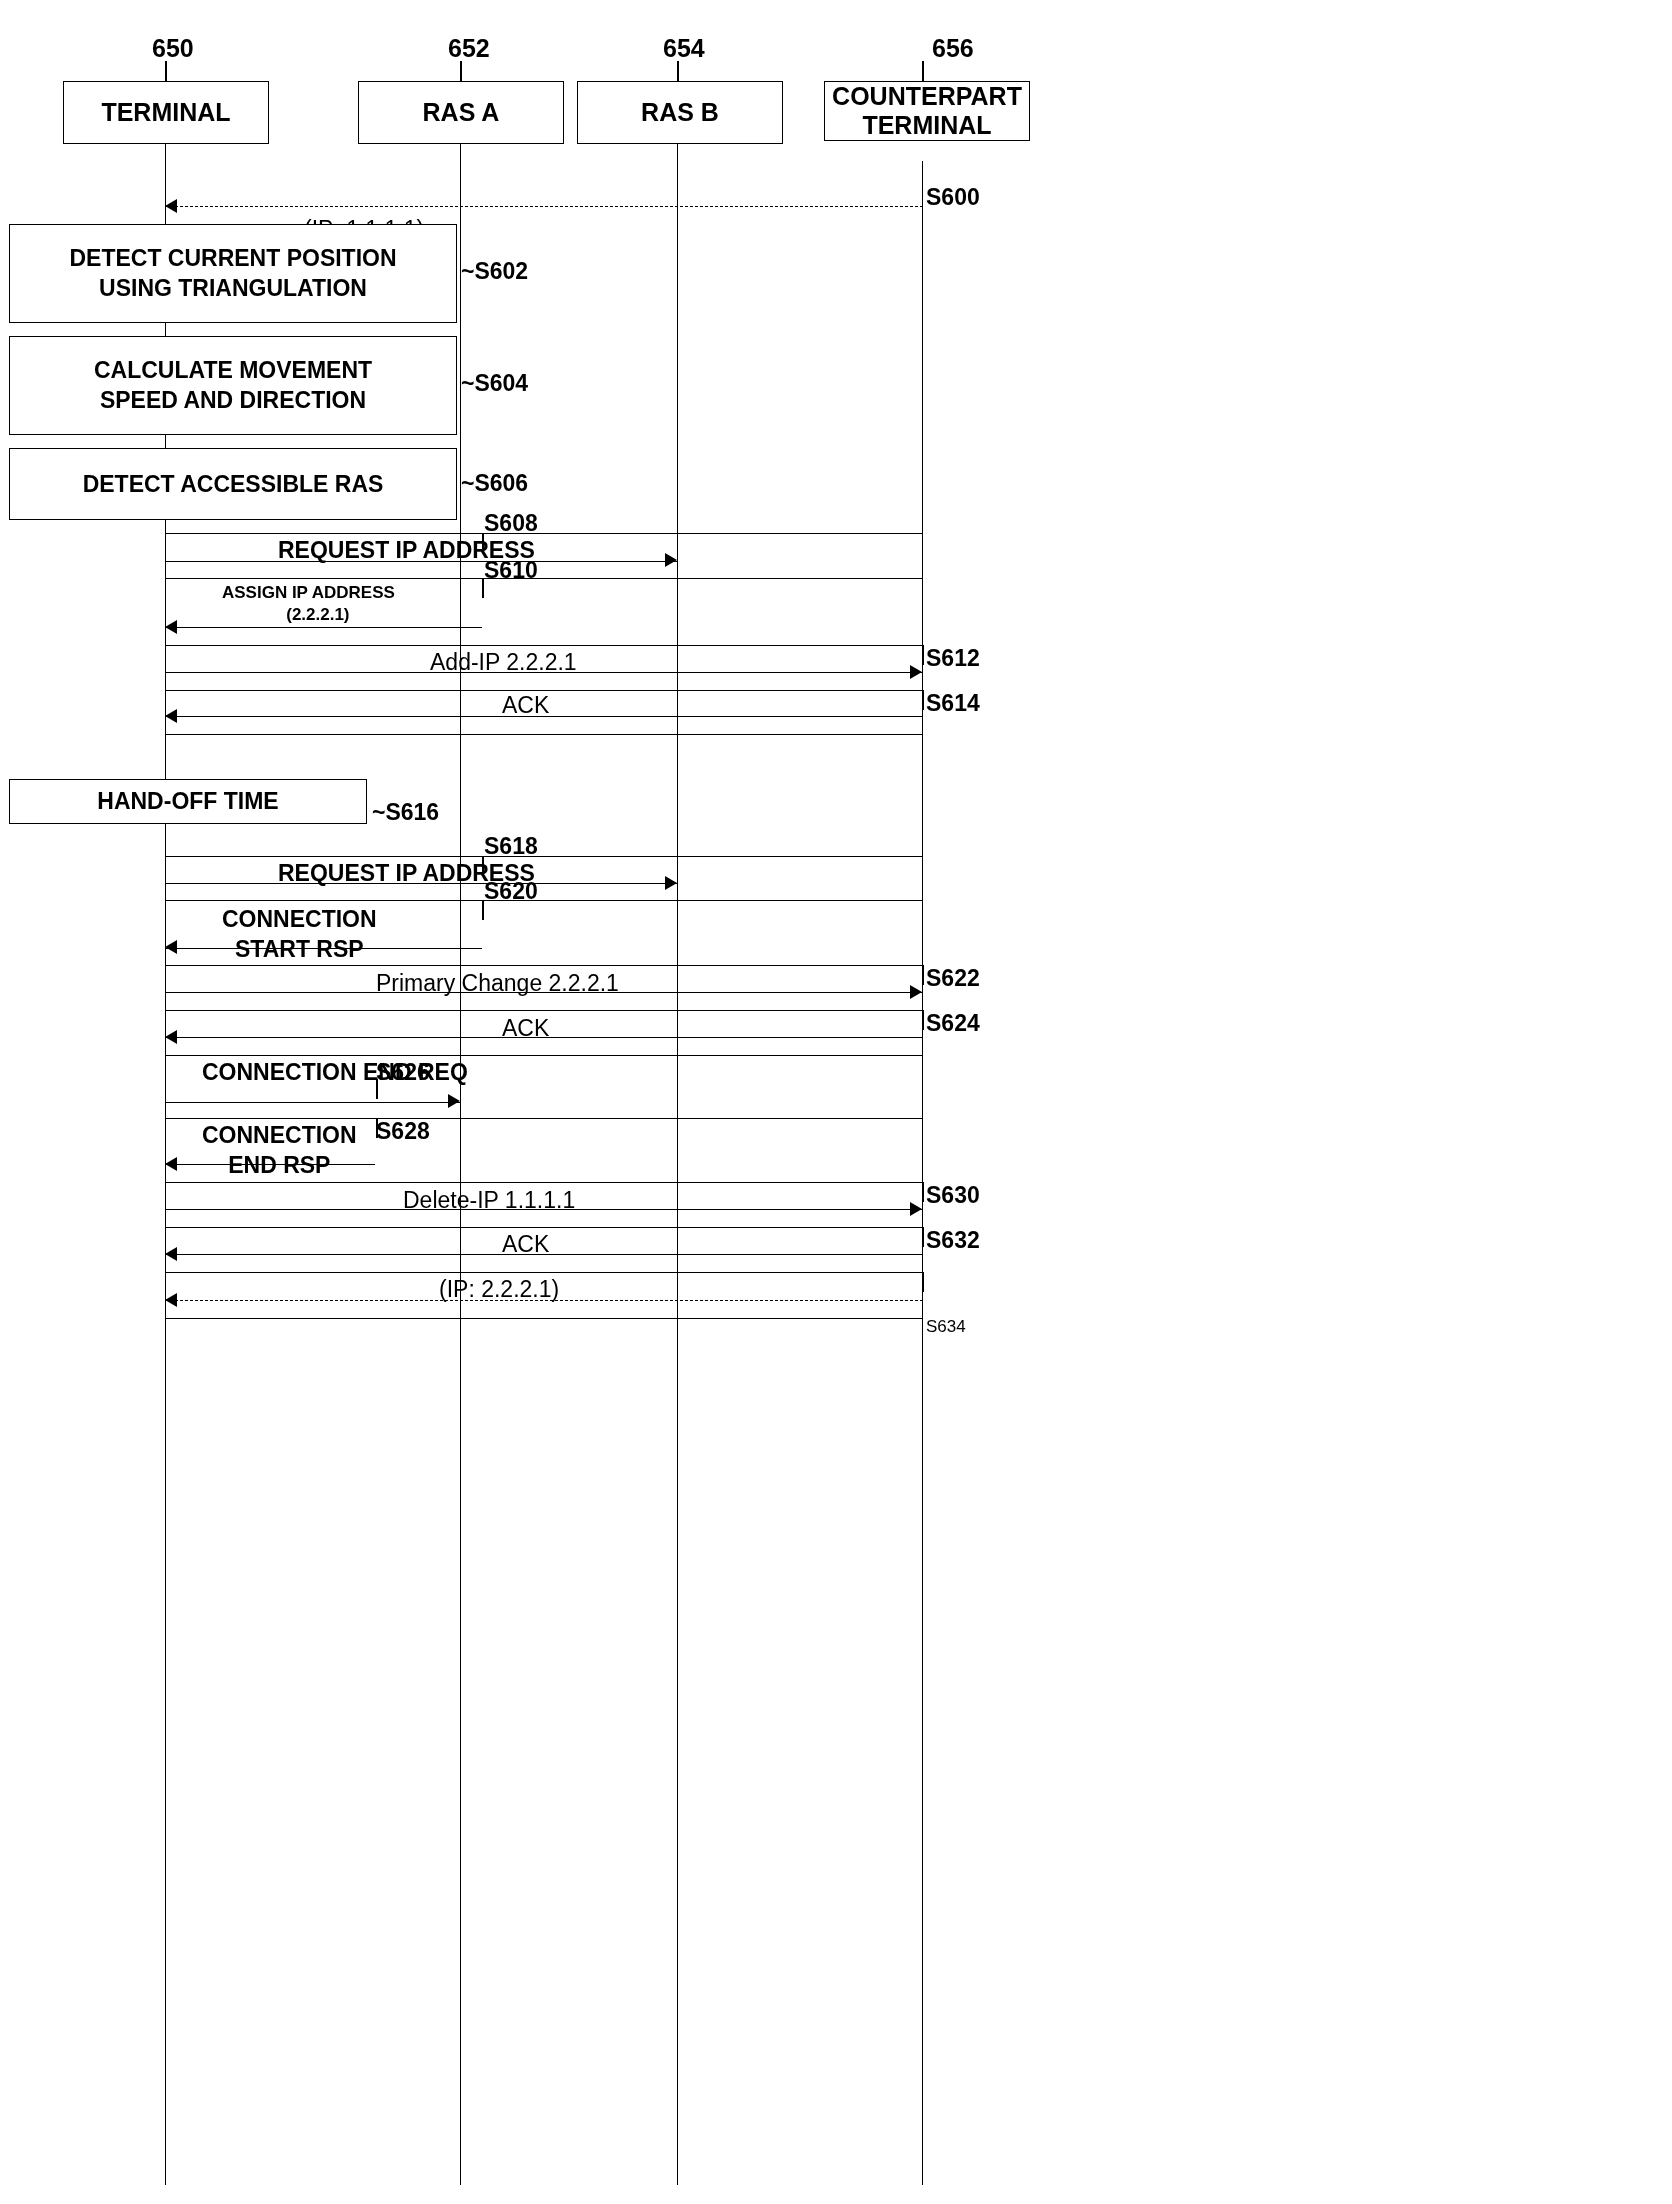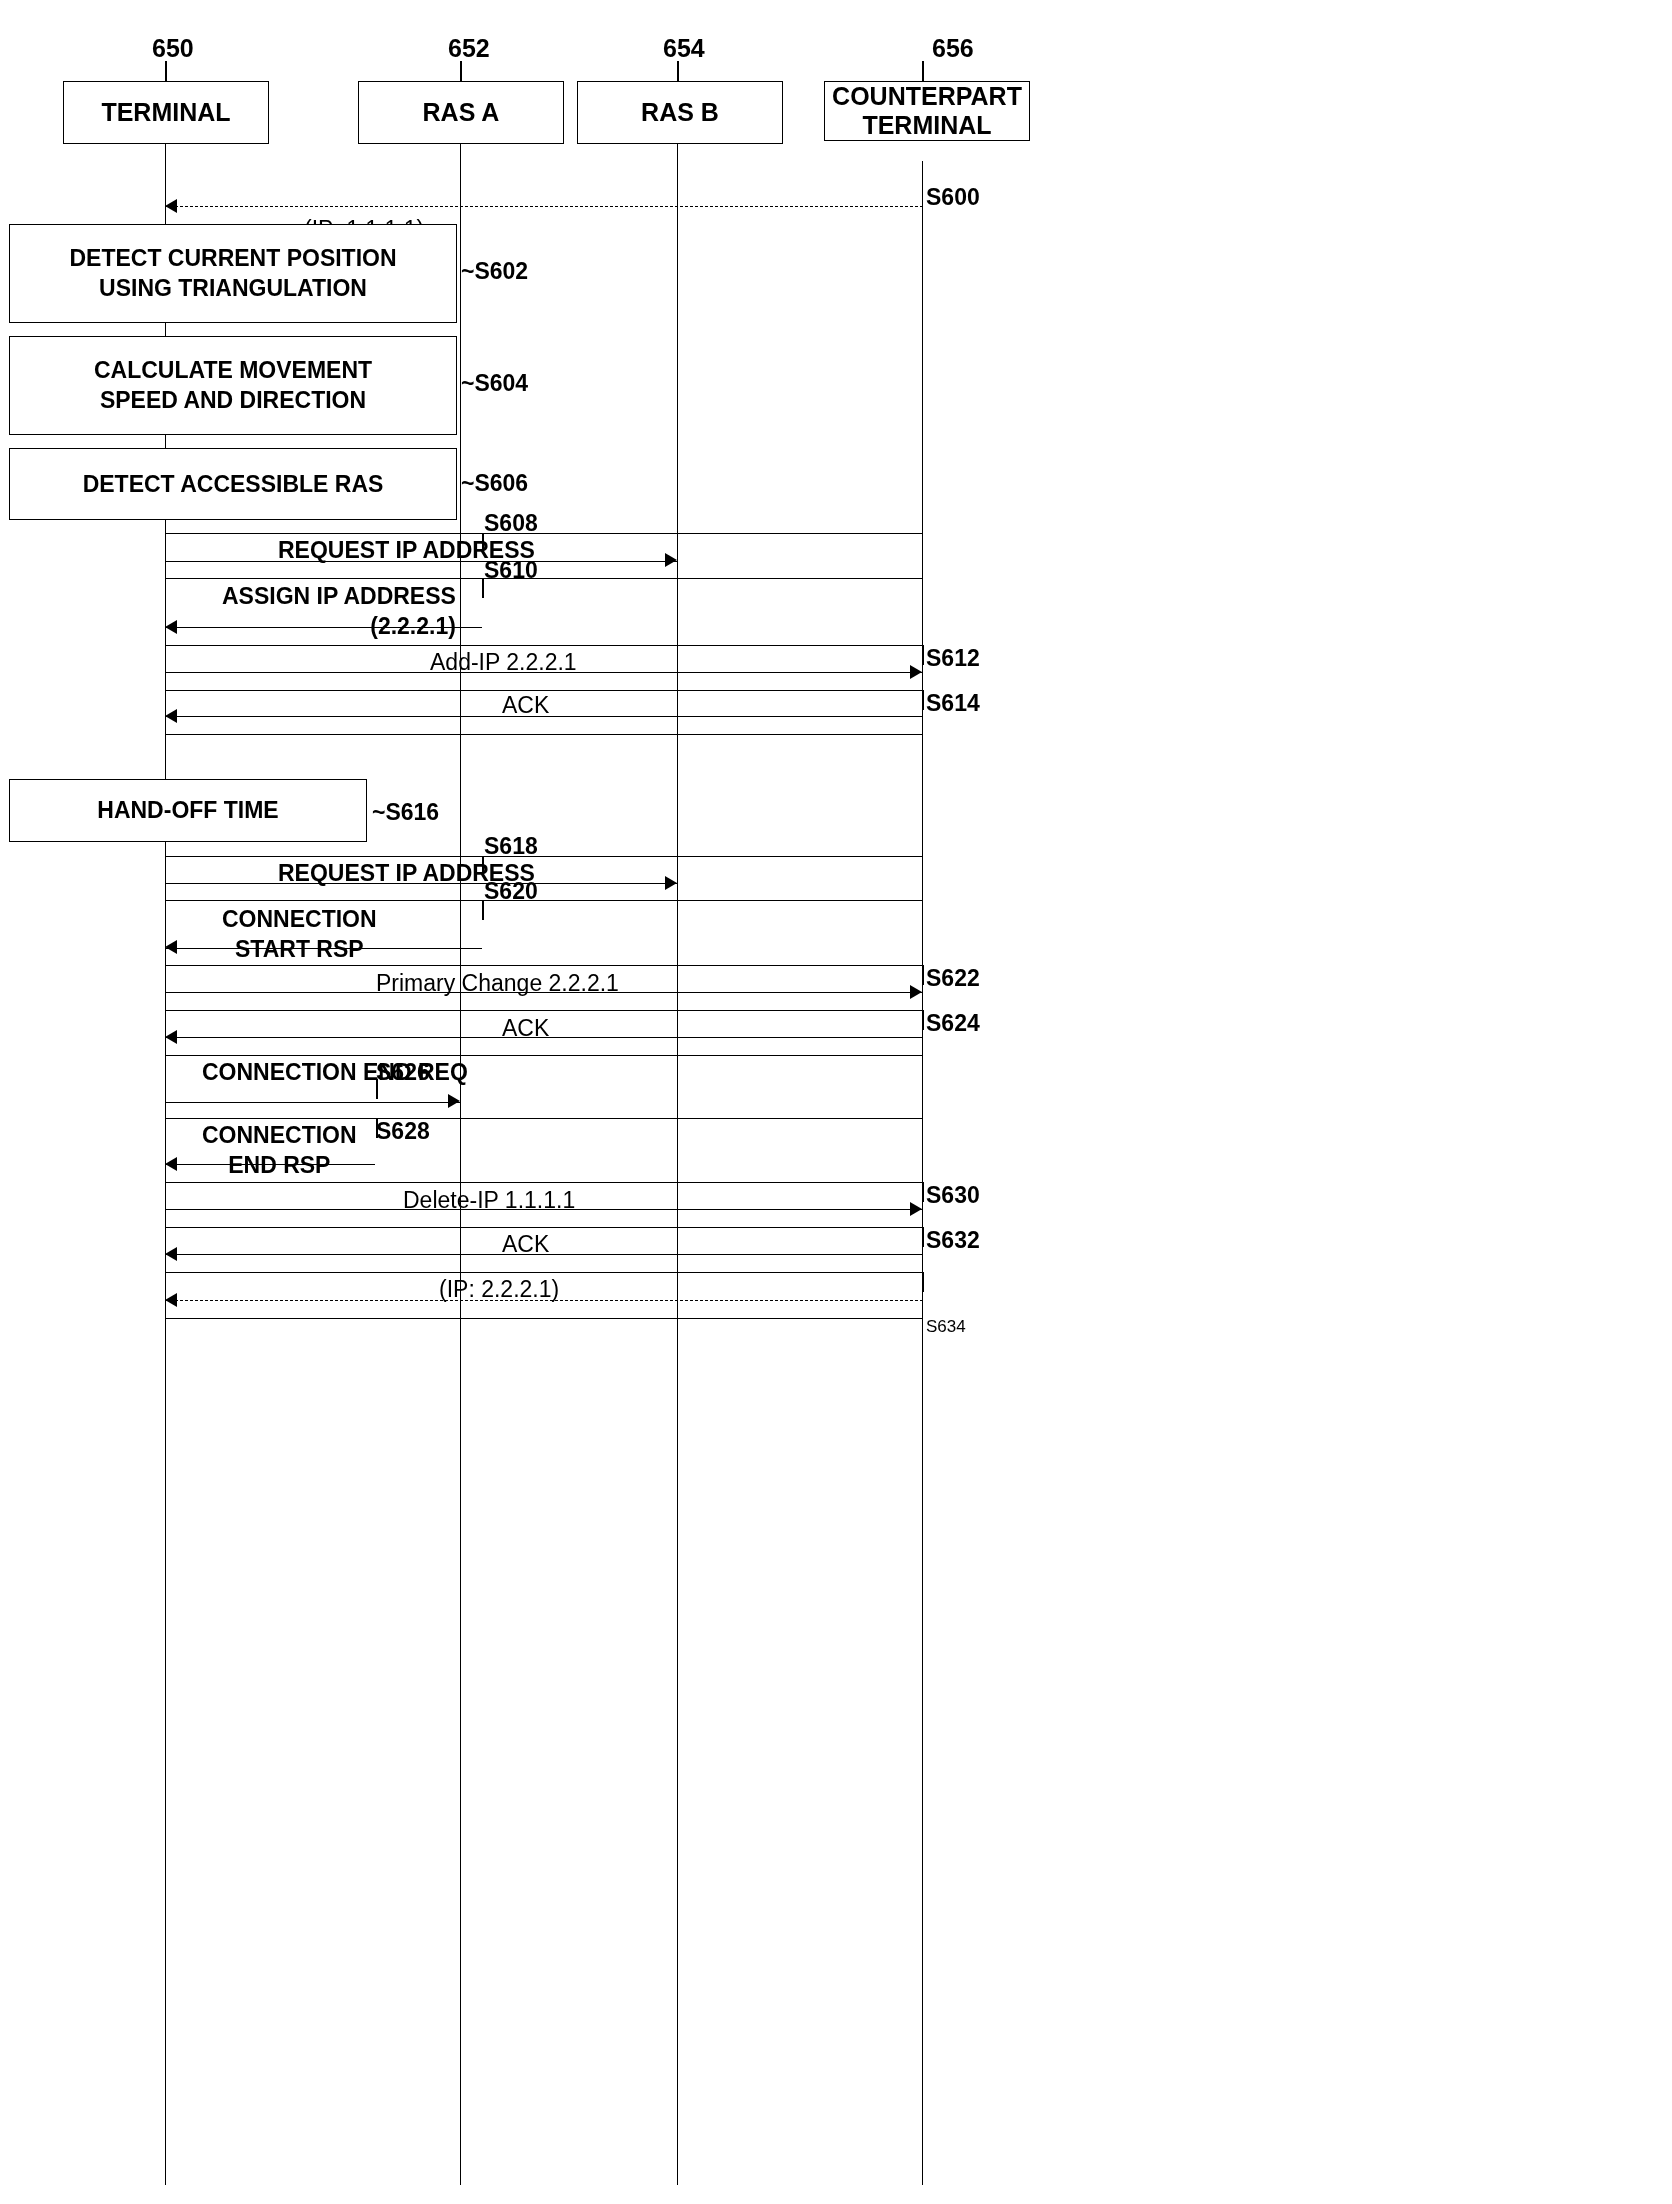--- a/index.html
+++ b/index.html
@@ -112,21 +112,21 @@
 
   <div style="position:absolute; left:482px; top:533px; width:1.8px; height:19.7px; background:#000;"></div>
   <span style="position:absolute; left:278px; top:537px; font-size:23px; font-weight:bold;">REQUEST IP ADDRESS</span>
   <div style="position:absolute; left:165px; top:561px; width:512px; border-top:1.8px solid #000;"></div>
   <div class="arrowhead-right" style="left:665px; top:553px;"></div>
 
   <div style="position:absolute; left:165px; top:578px; width:758px; border-top:0.9px solid #000;"></div>
 
   <span style="position:absolute; left:484px; top:557px; font-size:23px; font-weight:bold;">S610</span>
   <div style="position:absolute; left:482px; top:578px; width:1.8px; height:19.7px; background:#000;"></div>
-  <span style="position:absolute; left:222px; top:582px; font-size:23px; font-weight:bold; text-align:right; line-height:1.3;">ASSIGN IP ADDRESS<br>&nbsp;&nbsp;&nbsp;&nbsp;(2.2.2.1)</span>
+  <span style="position:absolute; left:222px; top:582px; font-size:17px; font-weight:bold; text-align:center; line-height:1.3;">ASSIGN IP ADDRESS<br>&nbsp;&nbsp;&nbsp;&nbsp;(2.2.2.1)</span>
   <div style="position:absolute; left:165px; top:627px; width:317px; border-top:1.8px solid #000;"></div>
   <div class="arrowhead-left" style="left:165px; top:620px;"></div>
 
   <div style="position:absolute; left:165px; top:645px; width:758px; border-top:0.9px solid #000;"></div>
 
   <span style="position:absolute; left:926px; top:645px; font-size:23px; font-weight:bold;">S612</span>
   <div style="position:absolute; left:922px; top:645px; width:1.8px; height:19.7px; background:#000;"></div>
   <span style="position:absolute; left:430px; top:649px; font-size:23px;">Add-IP 2.2.2.1</span>
   <div style="position:absolute; left:165px; top:672px; width:758px; border-top:1.8px solid #000;"></div>
   <div class="arrowhead-right" style="left:910px; top:665px;"></div>
@@ -134,21 +134,21 @@
   <div style="position:absolute; left:165px; top:690px; width:758px; border-top:0.9px solid #000;"></div>
 
   <span style="position:absolute; left:926px; top:690px; font-size:23px; font-weight:bold;">S614</span>
   <div style="position:absolute; left:922px; top:690px; width:1.8px; height:19.7px; background:#000;"></div>
   <span style="position:absolute; left:502px; top:692px; font-size:23px;">ACK</span>
   <div style="position:absolute; left:165px; top:716px; width:758px; border-top:1.8px solid #000;"></div>
   <div class="arrowhead-left" style="left:165px; top:709px;"></div>
 
   <div style="position:absolute; left:165px; top:734px; width:758px; border-top:0.9px solid #000;"></div>
 
-  <div class="step-box" style="left:9px; top:779px; width:358px; height:63px;">
+  <div class="step-box" style="left:9px; top:779px; width:358px; height:45px;">
     <span style="font-size:23px; font-weight:bold;">HAND-OFF TIME</span>
   </div>
   <span style="position:absolute; left:372px; top:799px; font-size:23px; font-weight:bold;">~S616</span>
 
   <div style="position:absolute; left:165px; top:856px; width:758px; border-top:0.9px solid #000;"></div>
 
   <span style="position:absolute; left:484px; top:833px; font-size:23px; font-weight:bold;">S618</span>
   <div style="position:absolute; left:482px; top:856px; width:1.8px; height:19.7px; background:#000;"></div>
   <span style="position:absolute; left:278px; top:860px; font-size:23px; font-weight:bold;">REQUEST IP ADDRESS</span>
   <div style="position:absolute; left:165px; top:883px; width:512px; border-top:1.8px solid #000;"></div>

